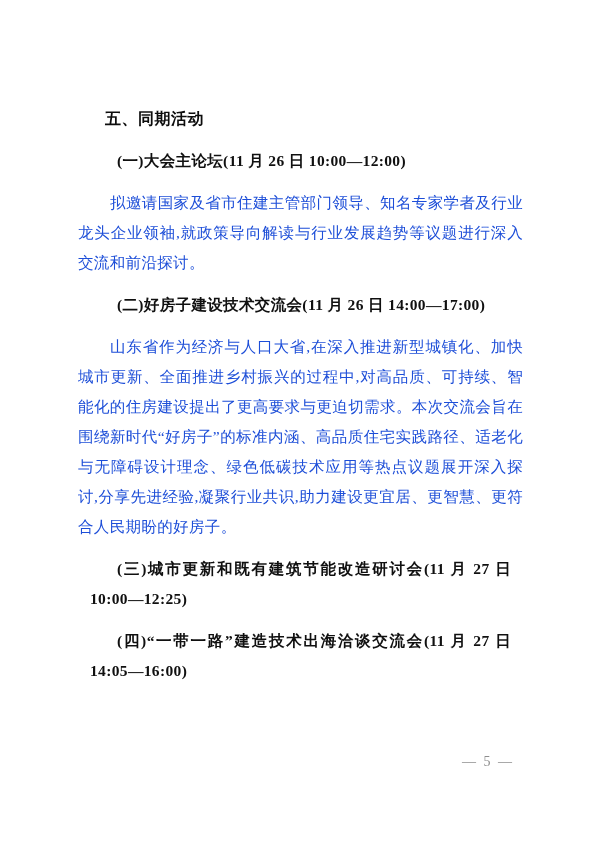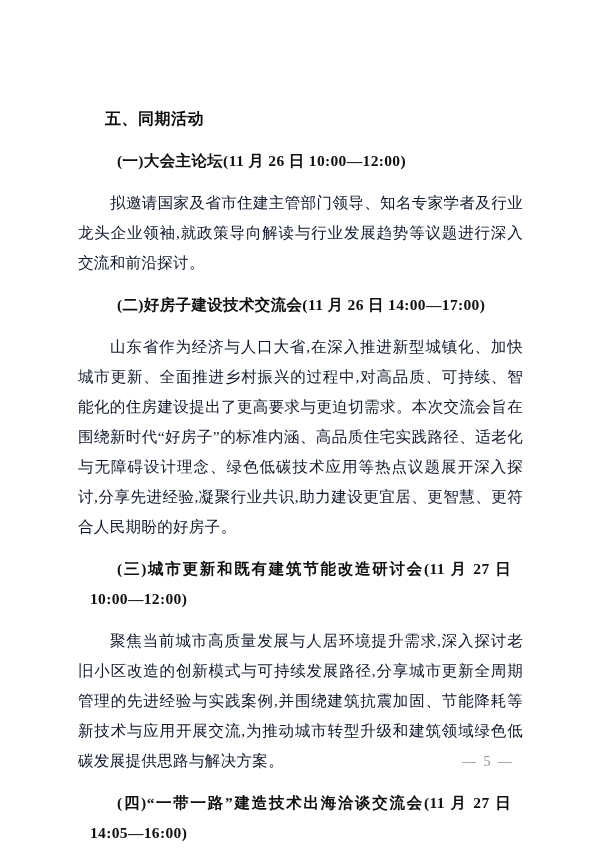--- a/index.html
+++ b/index.html
@@ -48,21 +48,21 @@
   .paragraph {
     margin: 0;
     font-family: "Liberation Serif", serif;
     font-weight: 400;
     font-size: 15.5px;
     line-height: 30px;
     letter-spacing: 0.35px;
     text-indent: 32px;
     text-align: justify;
     text-align-last: left;
-    color: #0f172a;
+    color: #1d4ed8;
   }
   .page-number {
     position: absolute;
     top: 752px;
     right: 86px;
     font-family: "Liberation Serif", serif;
     font-size: 14px;
     line-height: 20px;
     letter-spacing: 2px;
     color: #8d8d8d;
@@ -77,21 +77,20 @@
     <h2 class="doc-heading">五、同期活动</h2>
 
     <h3 class="subheading">(一)大会主论坛(11 月 26 日 10:00—12:00)</h3>
 
     <p class="paragraph">拟邀请国家及省市住建主管部门领导、知名专家学者及行业龙头企业领袖,就政策导向解读与行业发展趋势等议题进行深入交流和前沿探讨。</p>
 
     <h3 class="subheading">(二)好房子建设技术交流会(11 月 26 日 14:00—17:00)</h3>
 
     <p class="paragraph">山东省作为经济与人口大省,在深入推进新型城镇化、加快城市更新、全面推进乡村振兴的过程中,对高品质、可持续、智能化的住房建设提出了更高要求与更迫切需求。本次交流会旨在围绕新时代“好房子”的标准内涵、高品质住宅实践路径、适老化与无障碍设计理念、绿色低碳技术应用等热点议题展开深入探讨,分享先进经验,凝聚行业共识,助力建设更宜居、更智慧、更符合人民期盼的好房子。</p>
 
-    <h3 class="subheading">(三)城市更新和既有建筑节能改造研讨会(11 月 27 日 10:00—12:00)</h3>
+    <h3 class="subheading">(三)城市更新和既有建筑节能改造研讨会(11 月 27 日 10:00—12:25)</h3>
 
-    <p class="paragraph">聚焦当前城市高质量发展与人居环境提升需求,深入探讨老旧小区改造的创新模式与可持续发展路径,分享城市更新全周期管理的先进经验与实践案例,并围绕建筑抗震加固、节能降耗等新技术与应用开展交流,为推动城市转型升级和建筑领域绿色低碳发展提供思路与解决方案。</p>
 
     <h3 class="subheading">(四)“一带一路”建造技术出海洽谈交流会(11 月 27 日 14:05—16:00)</h3>
   </div>
 
   <div class="page-number">— 5 —</div>
 </div>
 
 </body></html>

